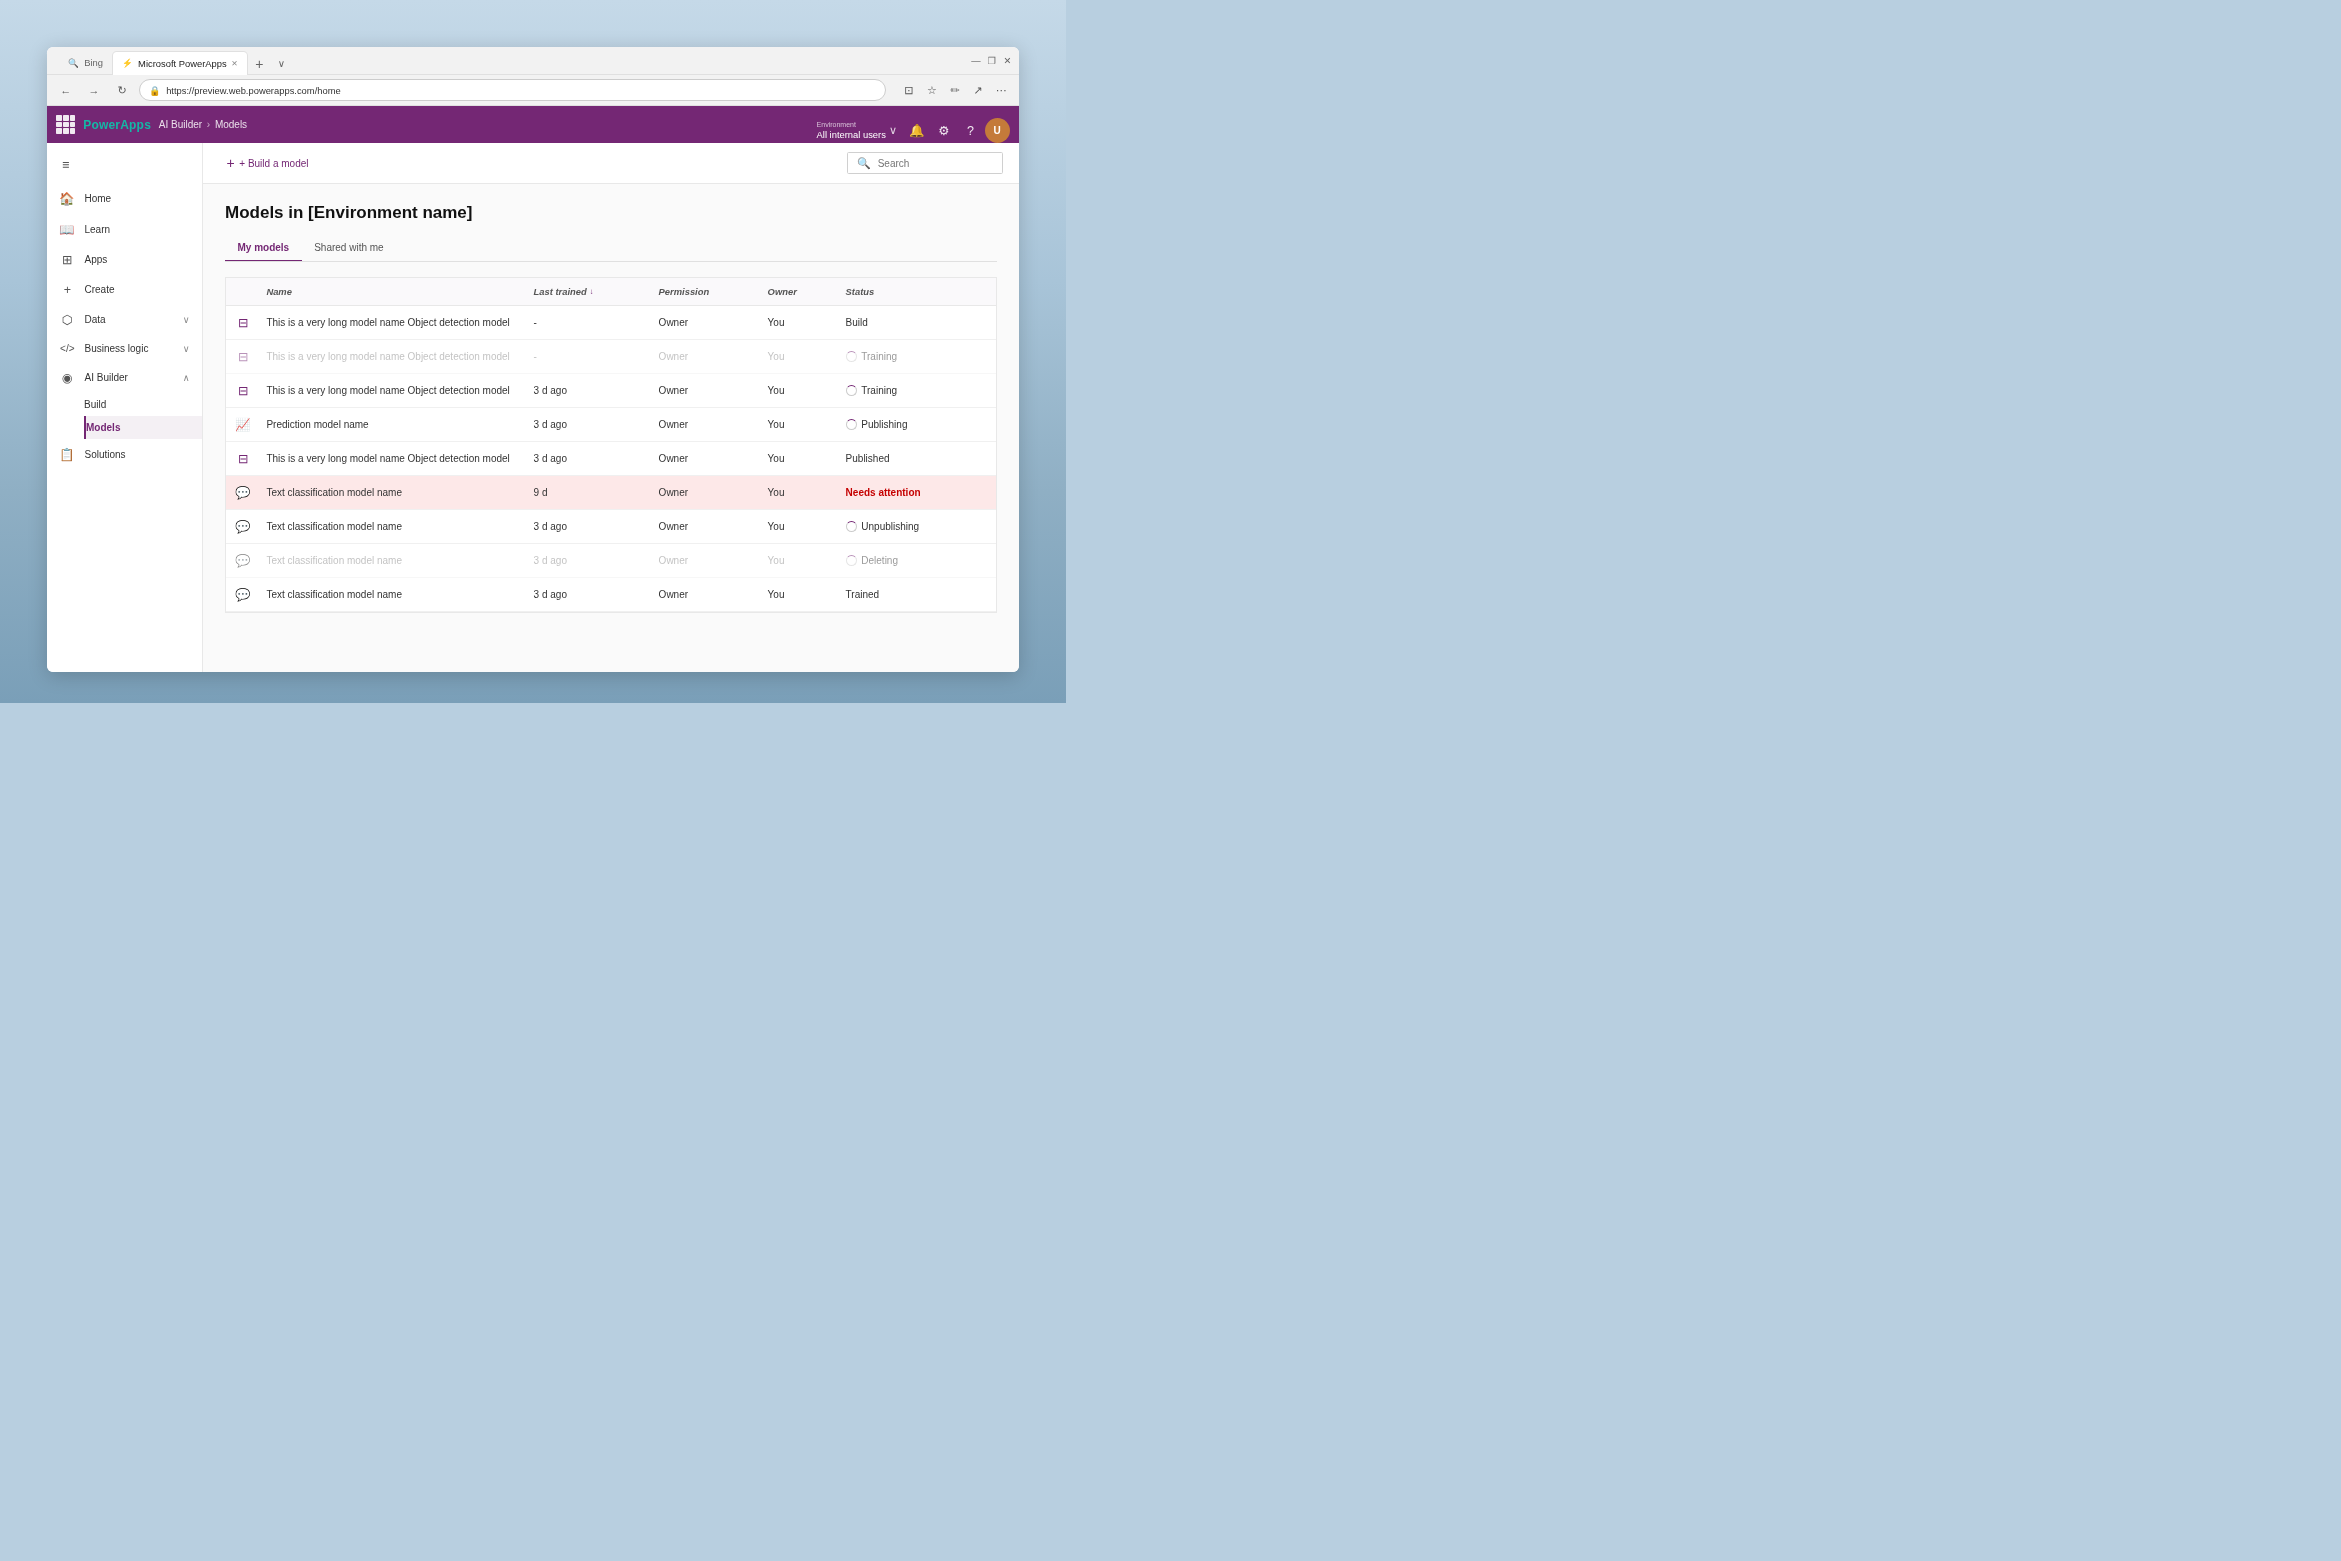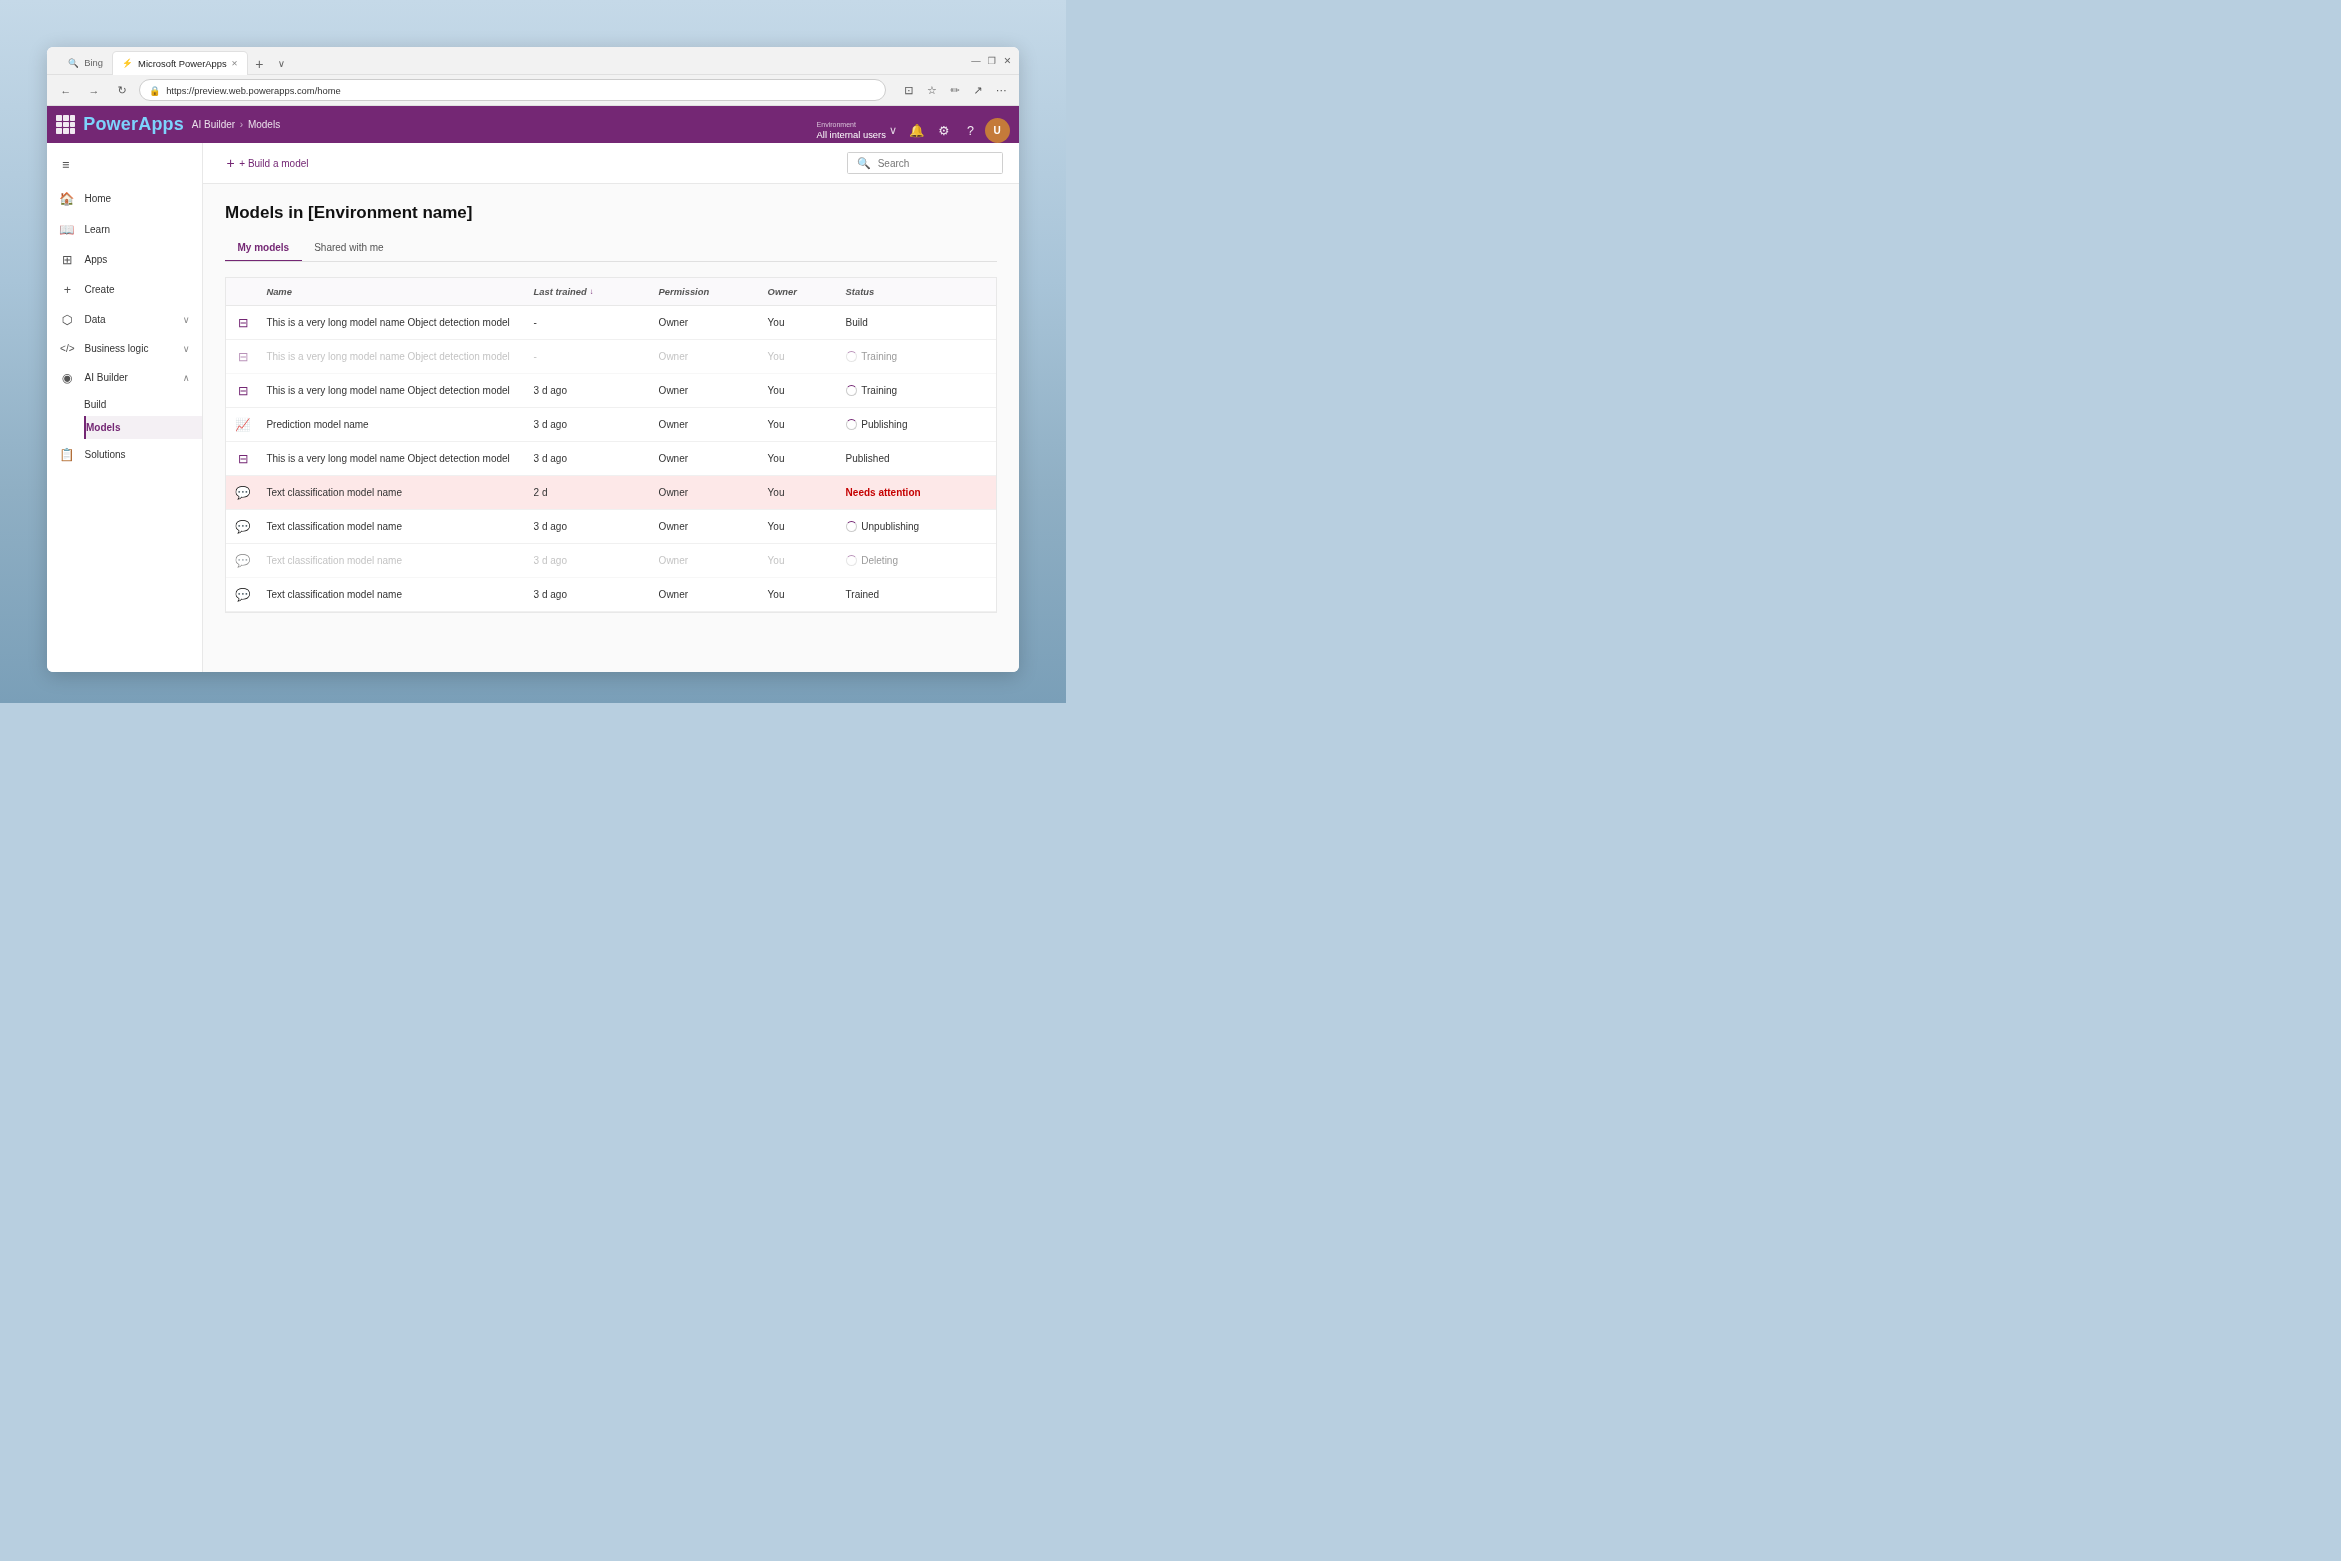--- a/index.html
+++ b/index.html
@@ -31,21 +31,21 @@
     .addr-icon { width: 20px; height: 20px; display: flex; align-items: center; justify-content: center; cursor: pointer; color: #555; font-size: 11px; border-radius: 3.1px; }
 
     
     .app { display: flex; flex: 1; overflow: hidden; }
 
     
     .topnav { height: 37px; background: #742774; display: flex; align-items: center; padding: 0 9.4px; gap: 9.4px; flex-shrink: 0; }
     .topnav-left { display: flex; align-items: center; gap: 7.8px; flex: 1; }
     .waffle { width: 19px; height: 19px; display: grid; grid-template-columns: repeat(3,5.5px); grid-template-rows: repeat(3,5.5px); gap: 1.2px; cursor: pointer; }
     .waffle-dot { background: rgba(255,255,255,0.9); border-radius: 0.8px; }
-    .app-name { color: #7dd3fc; font-size: 18px; font-weight: 600; letter-spacing: 0.2px; }
+    .app-name { color: #14b8a6; font-size: 12px; font-weight: 600; letter-spacing: 0.2px; }
     .breadcrumb { display: flex; align-items: center; gap: 4.7px; color: rgba(255,255,255,0.85); font-size: 10px; }
     .breadcrumb-sep { color: rgba(255,255,255,0.6); }
     .topnav-right { display: flex; align-items: center; gap: 1.6px; margin-top: 12px; }
     .env-selector { display: flex; align-items: center; gap: 3.1px; cursor: pointer; padding: 3.1px 6.2px; border-radius: 3.1px; }
     .env-text { color: rgba(255,255,255,0.9); font-size: 8.6px; line-height: 1.3; }
     .env-label { font-size: 7px; color: rgba(255,255,255,0.7); display: block; }
     .env-name { font-size: 9.4px; color: #fff; font-weight: 500; display: block; }
     .topnav-icon { width: 25px; height: 25px; display: flex; align-items: center; justify-content: center; color: rgba(255,255,255,0.9); font-size: 12.5px; cursor: pointer; border-radius: 3.1px; }
     .avatar { width: 25px; height: 25px; border-radius: 50%; background: #c47a3a; display: flex; align-items: center; justify-content: center; color: #fff; font-size: 10px; font-weight: 600; cursor: pointer; overflow: hidden; }
 
@@ -341,21 +341,21 @@
               <div class="cell status">
                   <span>Published</span>
                 </div>
             </div>
 
             <div class="table-row highlight">
               <div class="row-icon">
                   <span class="model-icon text">💬</span>
                 </div>
               <div class="cell">Text classification model name</div>
-              <div class="cell">2 d</div>
+              <div class="cell">9 d</div>
               <div class="cell">Owner</div>
               <div class="cell">You</div>
               <div class="cell status">
                   <span class="status-needs">Needs attention</span>
                 </div>
             </div>
 
             <div class="table-row">
               <div class="row-icon">
                   <span class="model-icon text">💬</span>

